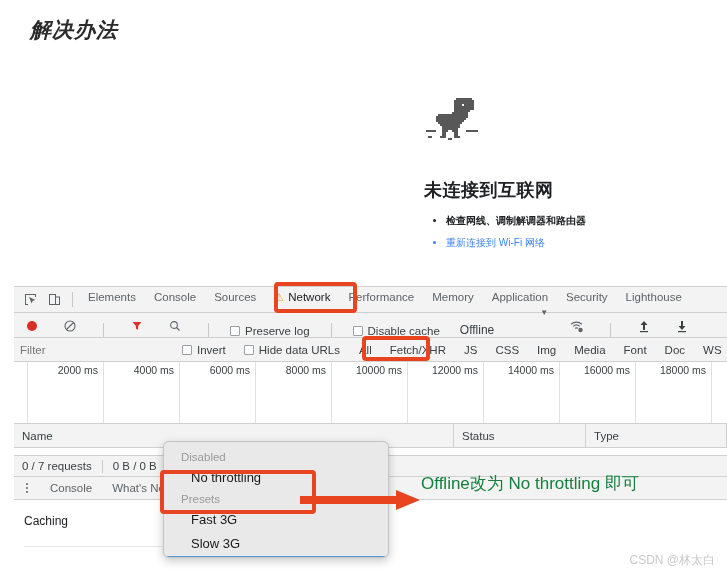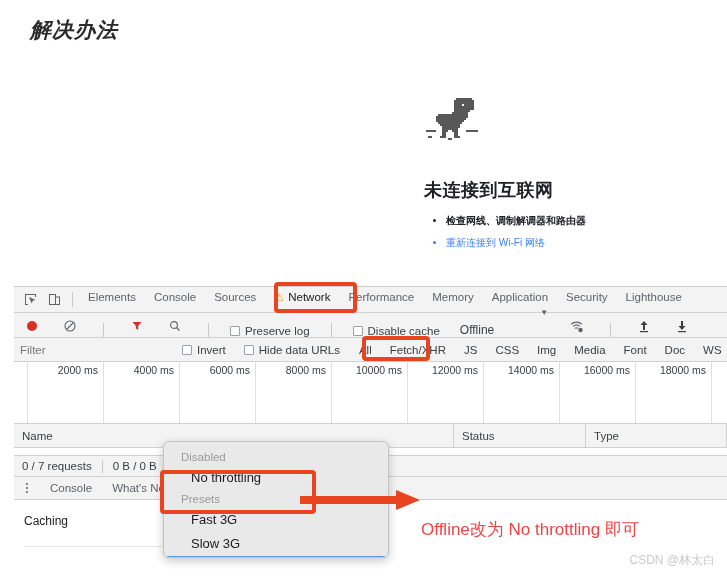--- a/index.html
+++ b/index.html
@@ -297,23 +297,23 @@
   .red-nothrot { left: 160px; top: 470px; width: 156px; height: 44px; }
 
   .arrow {
     position: absolute;
     left: 300px; top: 489px;
     width: 120px; height: 22px;
     z-index: 45;
   }
   .annotation {
     position: absolute;
-    left: 421px; top: 518px;
+    left: 421px; top: 472px;
     font-size: 17px;
-    color: #ef4444;
+    color: #15803d;
     white-space: nowrap;
     z-index: 60;
   }
 
   
   .watermark {
     position: absolute;
     right: 12px; bottom: 8px;
     font-size: 12px;
     color: #c9c9c9;

